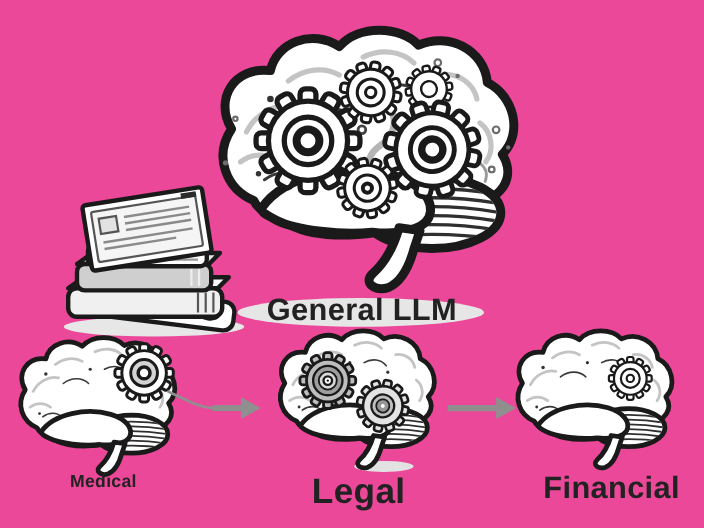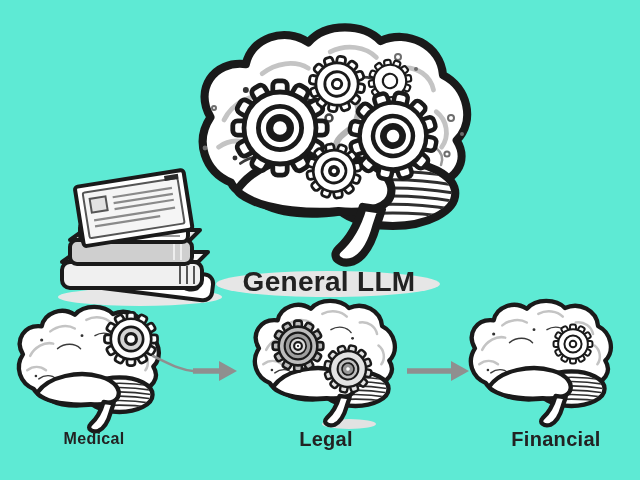--- a/index.html
+++ b/index.html
@@ -1,28 +1,28 @@
 <!DOCTYPE html>
 <html><head>
 <meta charset="utf-8">
 <style>
   html,body{margin:0;padding:0;background:#fff;}
   .stage{
-    position:relative;width:640px;height:480px;background:#5eead4;
+    position:relative;width:640px;height:480px;background:#ec4899;
     overflow:hidden;font-family:"Liberation Sans",sans-serif;
   }
   .stage svg{position:absolute;left:0;top:0;}
   .lbl{
     position:absolute;transform:translateX(-50%);
     font-weight:bold;color:#222;white-space:nowrap;letter-spacing:.3px;
   }
   .lbl-general{left:329px;top:266px;font-size:28px;}
   .lbl-medical{left:94px;top:430px;font-size:16px;}
-  .lbl-legal{left:326px;top:428px;font-size:20px;}
-  .lbl-financial{left:556px;top:428px;font-size:20px;}
+  .lbl-legal{left:326px;top:428px;font-size:32px;}
+  .lbl-financial{left:556px;top:428px;font-size:28px;}
 </style>
 </head>
 <body>
 
 <div class="stage">
 <svg width="640" height="480" viewBox="0 0 640 480">
   <defs>
 
     <g id="sym-teeth">
       <rect x="-9" y="-59" width="18" height="26" rx="6"></rect>

